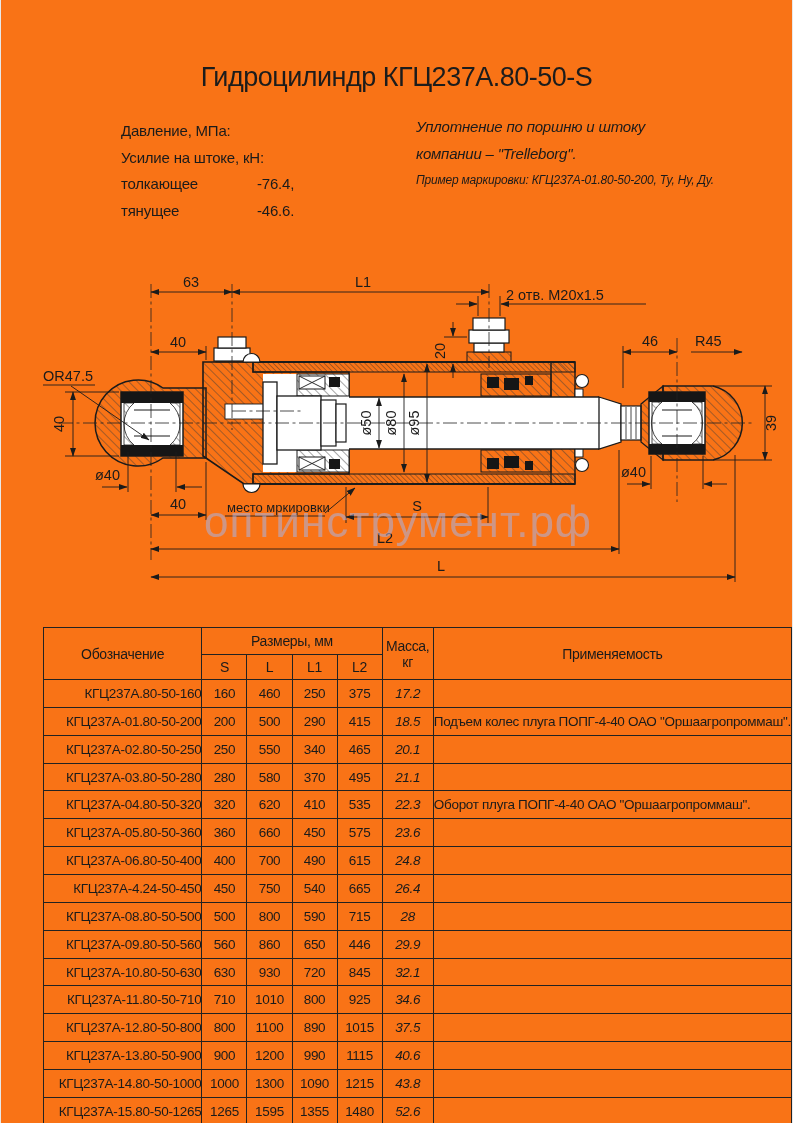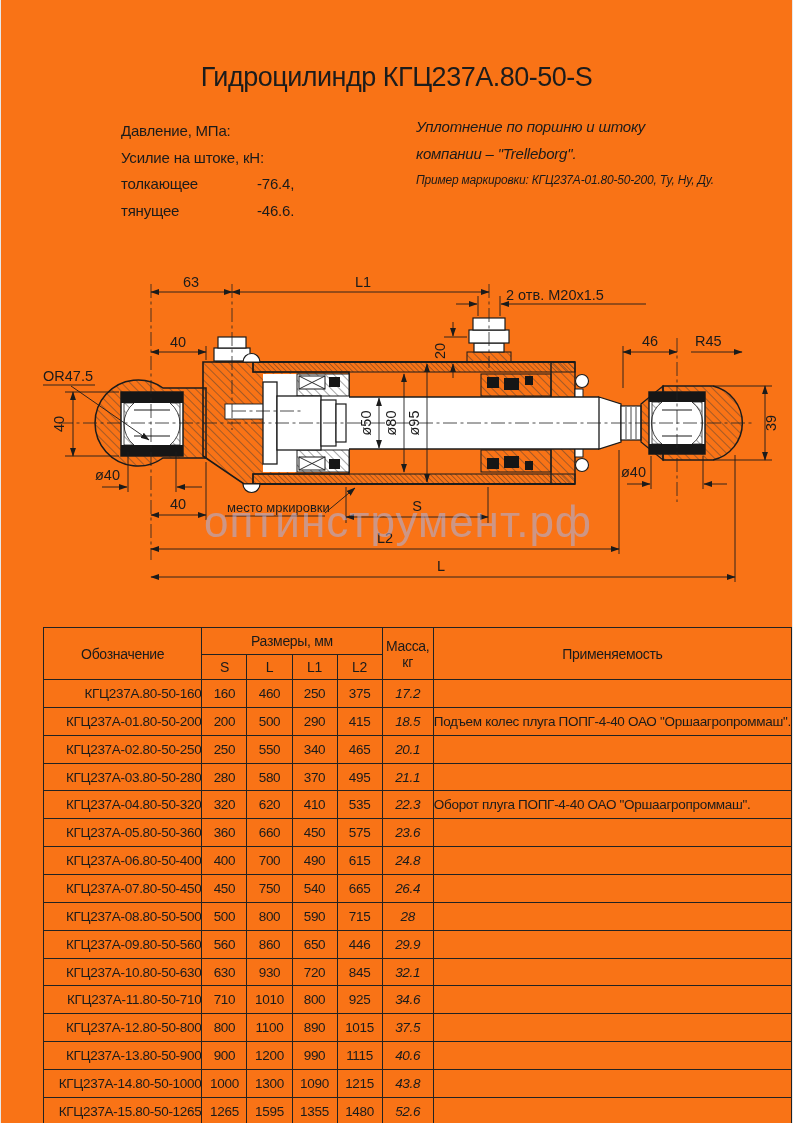--- a/index.html
+++ b/index.html
@@ -351,21 +351,21 @@
           <td class="c-des">КГЦ237А-06.80-50-400</td>
           <td class="c-num">400</td>
           <td class="c-num">700</td>
           <td class="c-num">490</td>
           <td class="c-num">615</td>
           <td class="c-mass">24.8</td>
           <td class="c-app"></td>
         </tr>
 
         <tr>
-          <td class="c-des">КГЦ237А-07.80-50-450</td>
+          <td class="c-des">КГЦ237А-4.24-50-450</td>
           <td class="c-num">450</td>
           <td class="c-num">750</td>
           <td class="c-num">540</td>
           <td class="c-num">665</td>
           <td class="c-mass">26.4</td>
           <td class="c-app"></td>
         </tr>
 
         <tr>
           <td class="c-des">КГЦ237А-08.80-50-500</td>

